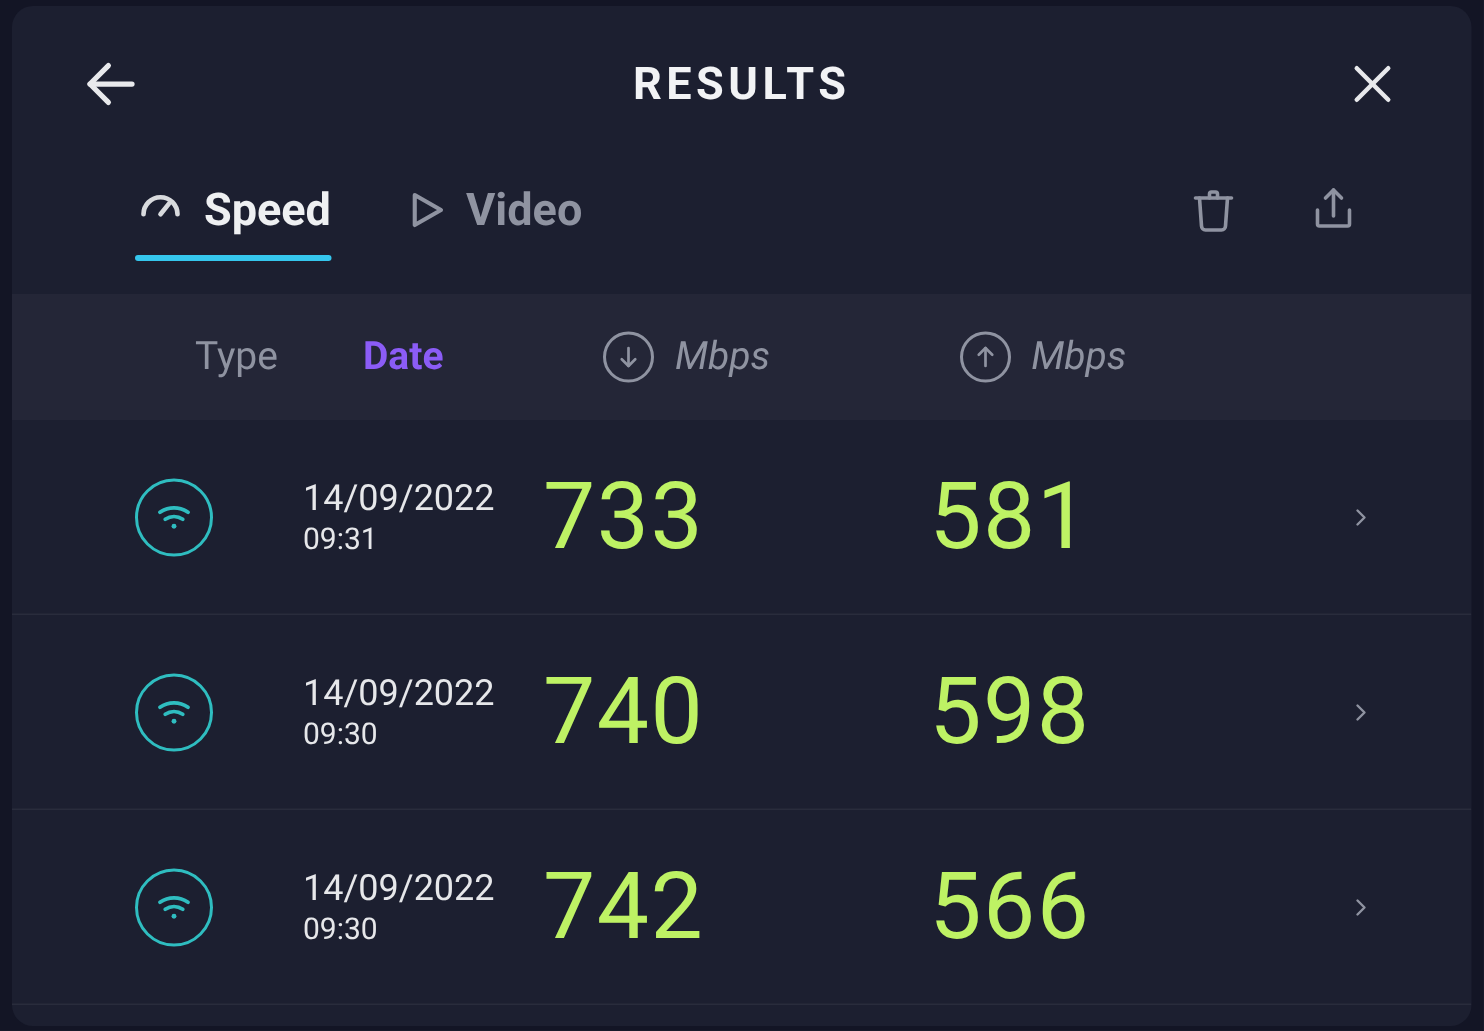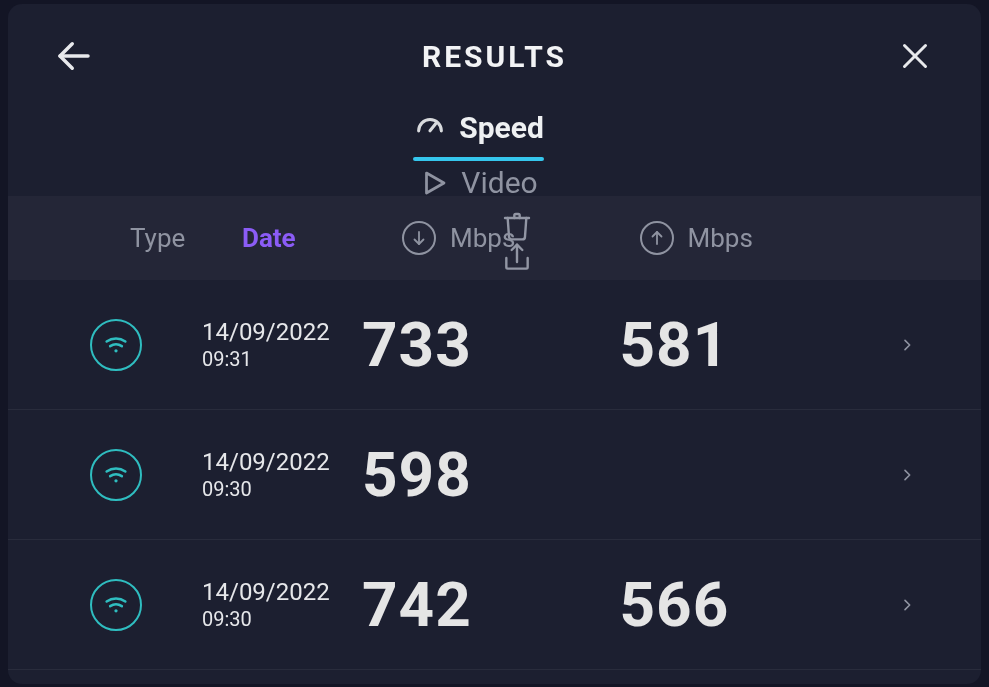--- a/index.html
+++ b/index.html
@@ -42,37 +42,36 @@
     cursor: pointer;
     color: #e8e9ec;
   }
 
   
   .tabs-row {
     display: flex;
     align-items: center;
     padding: 0 66px 0 82px;
     height: 80px;
-    flex-direction: column;
   }
   .tab {
     display: flex;
     align-items: center;
     gap: 12px;
     cursor: pointer;
     padding: 10px 0;
     position: relative;
     margin-right: 48px;
   }
   .tab-label {
     font-size: 30px;
     font-weight: 700;
   }
   .tab.active .tab-label { color: #eef0f2; }
-  .tab.inactive .tab-label { color: #8f93a1; font-weight: 400; }
+  .tab.inactive .tab-label { color: #8f93a1; font-weight: 700; }
   .tab.active::after {
     content: "";
     position: absolute;
     left: 0; right: 0;
     bottom: -6px;
     height: 4px;
     background: #35c6ed;
     border-radius: 3px;
   }
   .tab .tab-icon { display: flex; align-items: center; }
@@ -102,20 +101,21 @@
   }
   .col-type { width: 112px; color: #8f93a1; font-size: 26px; margin-left: 40px; }
   .col-date-h { width: 160px; font-size: 26px; font-weight: 700; color: #8b5cf6; }
   .col-down-h, .col-up-h {
     flex: 1;
     display: flex;
     align-items: center;
     gap: 14px;
     color: #8f93a1;
     font-size: 26px;
+    font-style: italic;
   }
   .col-chevron-h { width: 38px; }
 
   .arrow-circle {
     width: 34px; height: 34px;
     border: 2.2px solid #8f93a1;
     border-radius: 50%;
     display: flex; align-items: center; justify-content: center;
   }
 
@@ -140,22 +140,22 @@
     color: #2fbdc0;
   }
 
   .col-date-cell { width: 160px; color: #e6e7ea; }
   .date-line { font-size: 24px; line-height: 1.25; }
   .time-line { font-size: 20px; line-height: 1.25; }
 
   .col-down-cell, .col-up-cell {
     flex: 1;
     font-size: 62px;
-    font-weight: 700;
-    color: #e5e5e5;
+    font-weight: 400;
+    color: #bef264;
     letter-spacing: 1px;
   }
   .col-chevron-cell {
     width: 38px;
     display: flex;
     align-items: center;
     justify-content: flex-end;
     color: #8f93a1;
   }
 
@@ -281,20 +281,21 @@
             <path d="M4 9a14 14 0 0 1 16 0"></path>
             <path d="M7 13a9 9 0 0 1 10 0"></path>
             <circle cx="12" cy="17" r="1.4" fill="currentColor" stroke="none"></circle>
           </svg>
         </span>
       </div>
       <div class="col-date-cell">
         <div class="date-line">14/09/2022</div>
         <div class="time-line">09:30</div>
       </div>
+      <div class="col-down-cell">740</div>
       <div class="col-up-cell">598</div>
       <div class="col-chevron-cell">
         <svg width="16" height="26" viewBox="0 0 24 24" fill="none" stroke="currentColor" stroke-width="2.4" stroke-linecap="round" stroke-linejoin="round">
           <polyline points="9 5 16 12 9 19"></polyline>
         </svg>
       </div>
     </div>
 
     <div class="row">
       <div class="col-type-cell">

